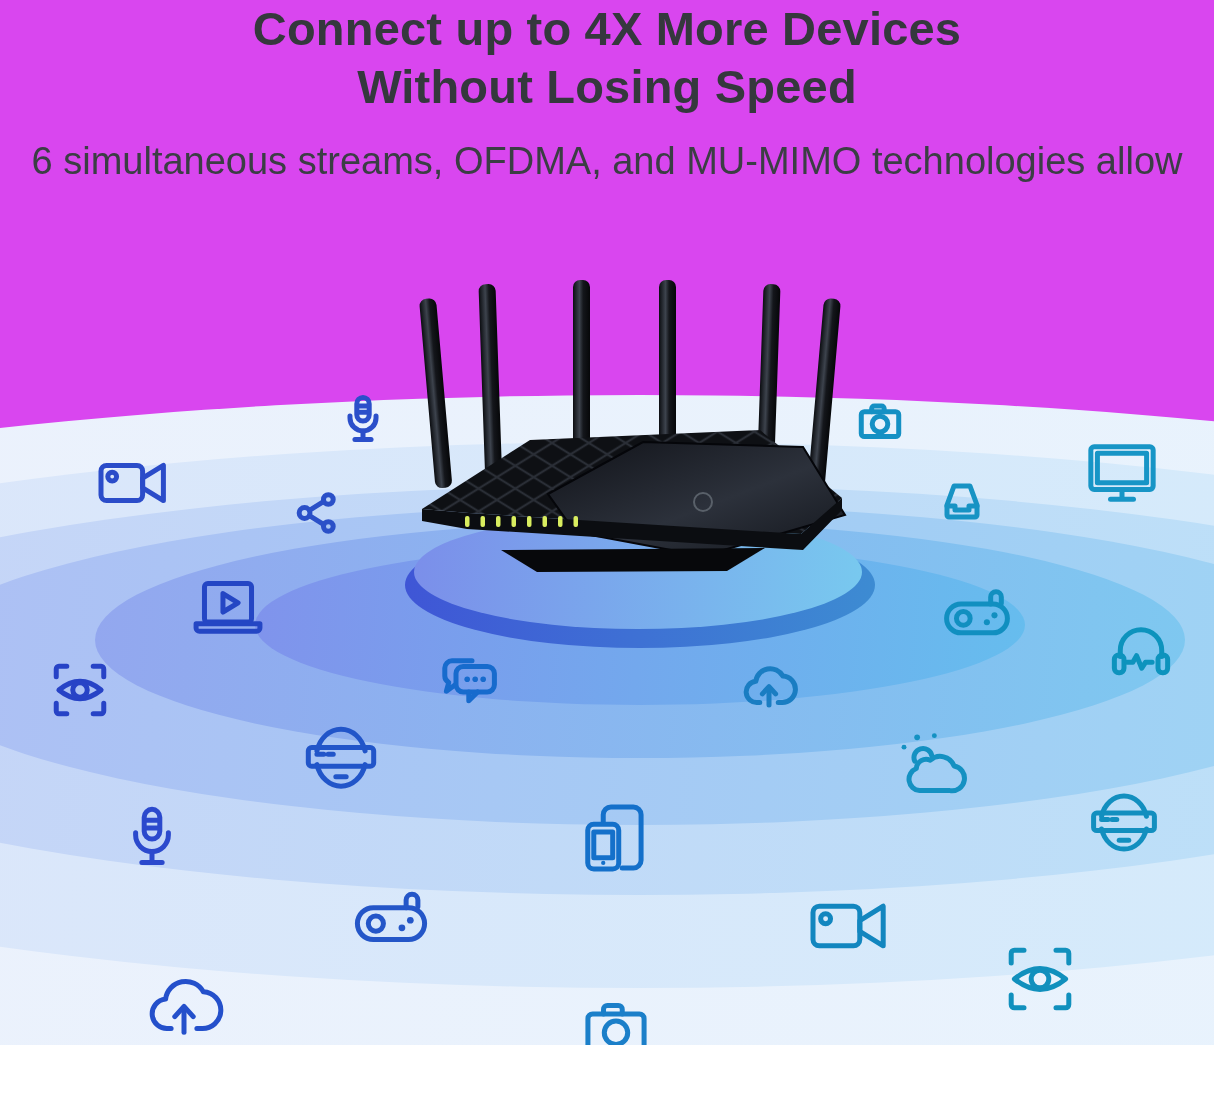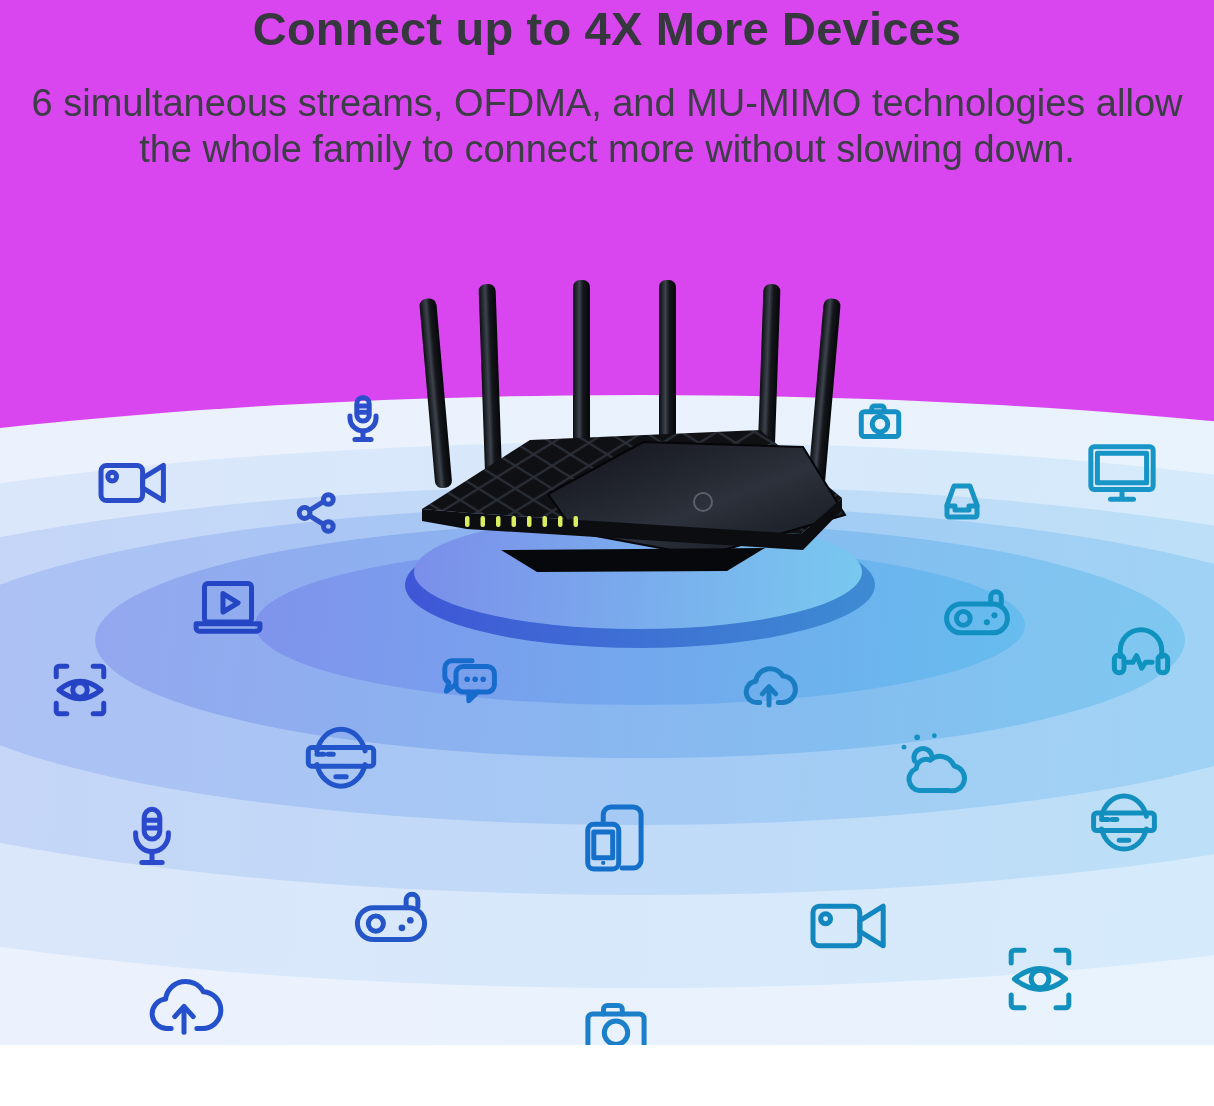--- a/index.html
+++ b/index.html
@@ -264,19 +264,19 @@
           <path d="M86 70 V82 a4 4 0 0 1 -4 4 H70"></path>
           <path d="M14 70 V82 a4 4 0 0 0 4 4 H30"></path>
           <path d="M18 50 Q50 24 82 50 Q50 76 18 50 Z"></path>
           <circle cx="50" cy="50" r="11"></circle>
         </svg>
       </div>
     </div>
 
   <div class="hero-text">
     <div class="title-line">Connect up to 4X More Devices</div>
+    <div class="title-line">Without Losing Speed</div>
     <div class="subtitle">
       <div class="subtitle-line">6 simultaneous streams, OFDMA, and MU-MIMO technologies allow</div>
-      <div class="subtitle-line">the whole family to connect more without slowing down.</div>
     </div>
   </div>
 
 </div>
 
 </body></html>

